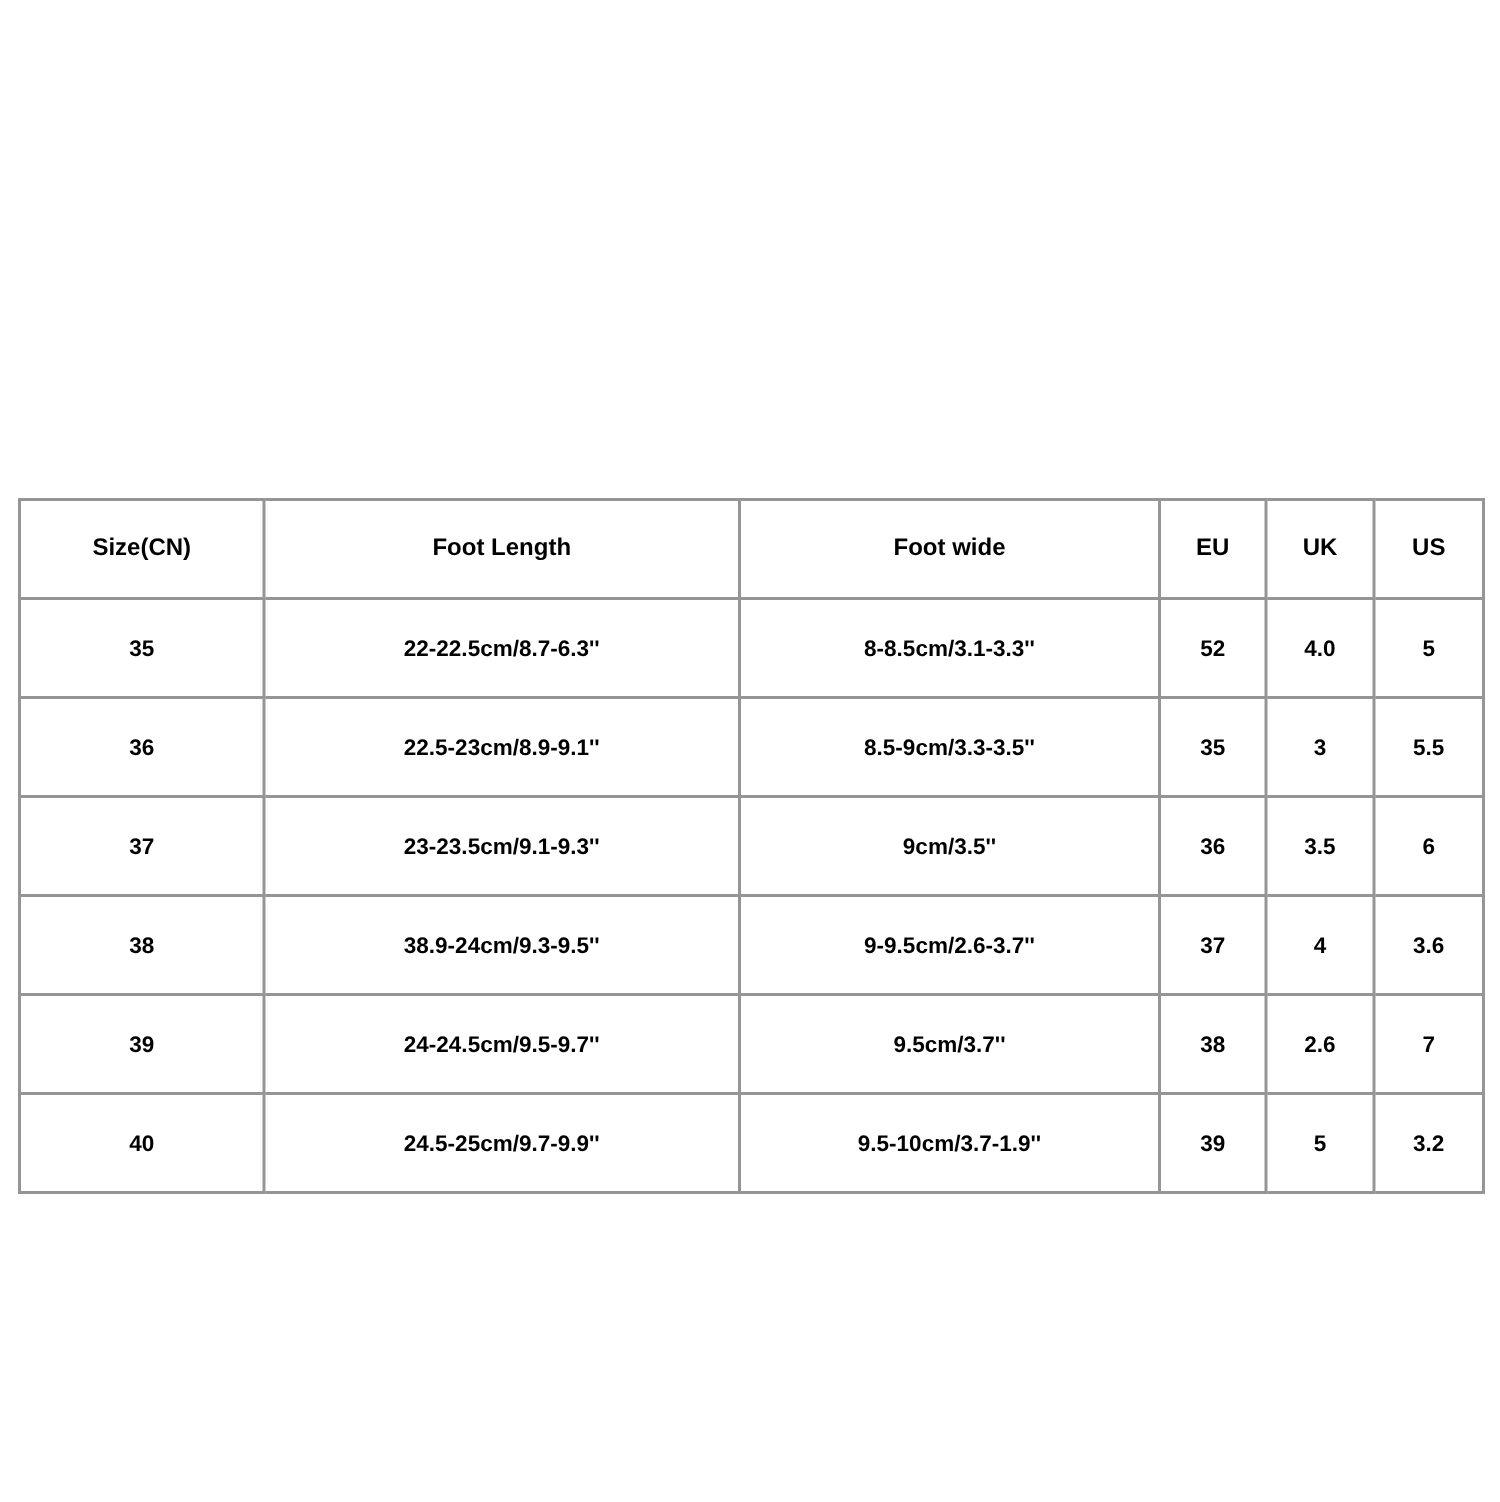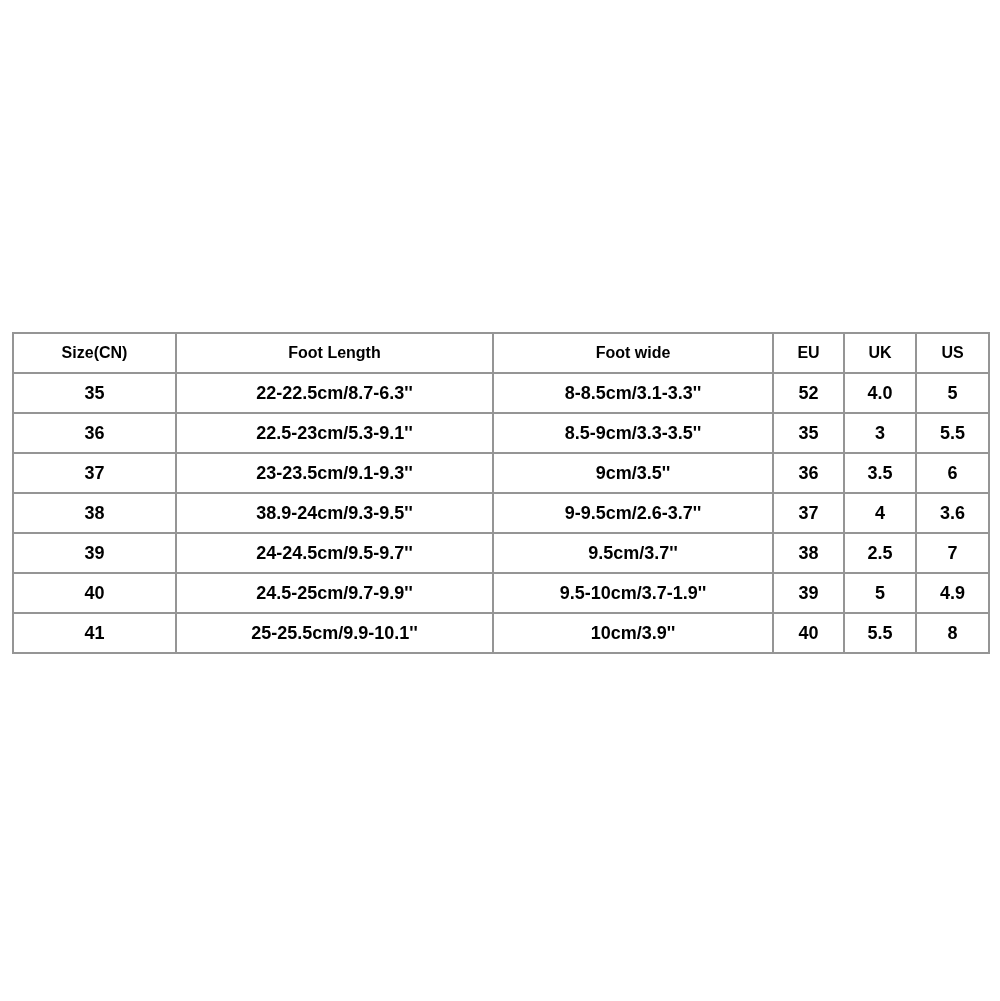--- a/index.html
+++ b/index.html
@@ -23,33 +23,33 @@
     top: 332px;
     width: 976px;
     border-collapse: collapse;
     table-layout: fixed;
     background: #ffffff;
   }
   table.size-chart th,
   table.size-chart td {
     border: 2px solid #959595;
     height: 38px;
-    padding: 0;
+    padding: 13px;
     text-align: center;
     vertical-align: middle;
     color: #000000;
     font-weight: bold;
     white-space: nowrap;
     overflow: hidden;
   }
   table.size-chart th {
     font-size: 16px;
   }
   table.size-chart td {
-    font-size: 18px;
+    font-size: 15px;
     text-align: center;
   }
   col.c0 { width: 163px; }
   col.c1 { width: 317px; }
   col.c2 { width: 280px; }
   col.c3 { width: 71px; }
   col.c4 { width: 72px; }
   col.c5 { width: 73px; }
 </style>
 </head>
@@ -79,21 +79,21 @@
         <tr>
           <td>35</td>
           <td>22-22.5cm/8.7-6.3''</td>
           <td>8-8.5cm/3.1-3.3''</td>
           <td>52</td>
           <td>4.0</td>
           <td>5</td>
         </tr>
         <tr>
           <td>36</td>
-          <td>22.5-23cm/5.3-9.1''</td>
+          <td>22.5-23cm/8.9-9.1''</td>
           <td>8.5-9cm/3.3-3.5''</td>
           <td>35</td>
           <td>3</td>
           <td>5.5</td>
         </tr>
         <tr>
           <td>37</td>
           <td>23-23.5cm/9.1-9.3''</td>
           <td>9cm/3.5''</td>
           <td>36</td>
@@ -106,34 +106,26 @@
           <td>9-9.5cm/2.6-3.7''</td>
           <td>37</td>
           <td>4</td>
           <td>3.6</td>
         </tr>
         <tr>
           <td>39</td>
           <td>24-24.5cm/9.5-9.7''</td>
           <td>9.5cm/3.7''</td>
           <td>38</td>
-          <td>2.5</td>
+          <td>2.6</td>
           <td>7</td>
         </tr>
         <tr>
           <td>40</td>
           <td>24.5-25cm/9.7-9.9''</td>
           <td>9.5-10cm/3.7-1.9''</td>
           <td>39</td>
           <td>5</td>
-          <td>4.9</td>
-        </tr>
-        <tr>
-          <td>41</td>
-          <td>25-25.5cm/9.9-10.1''</td>
-          <td>10cm/3.9''</td>
-          <td>40</td>
-          <td>5.5</td>
-          <td>8</td>
+          <td>3.2</td>
         </tr>
       </tbody>
   </table>
 </div>
 
 </body></html>

